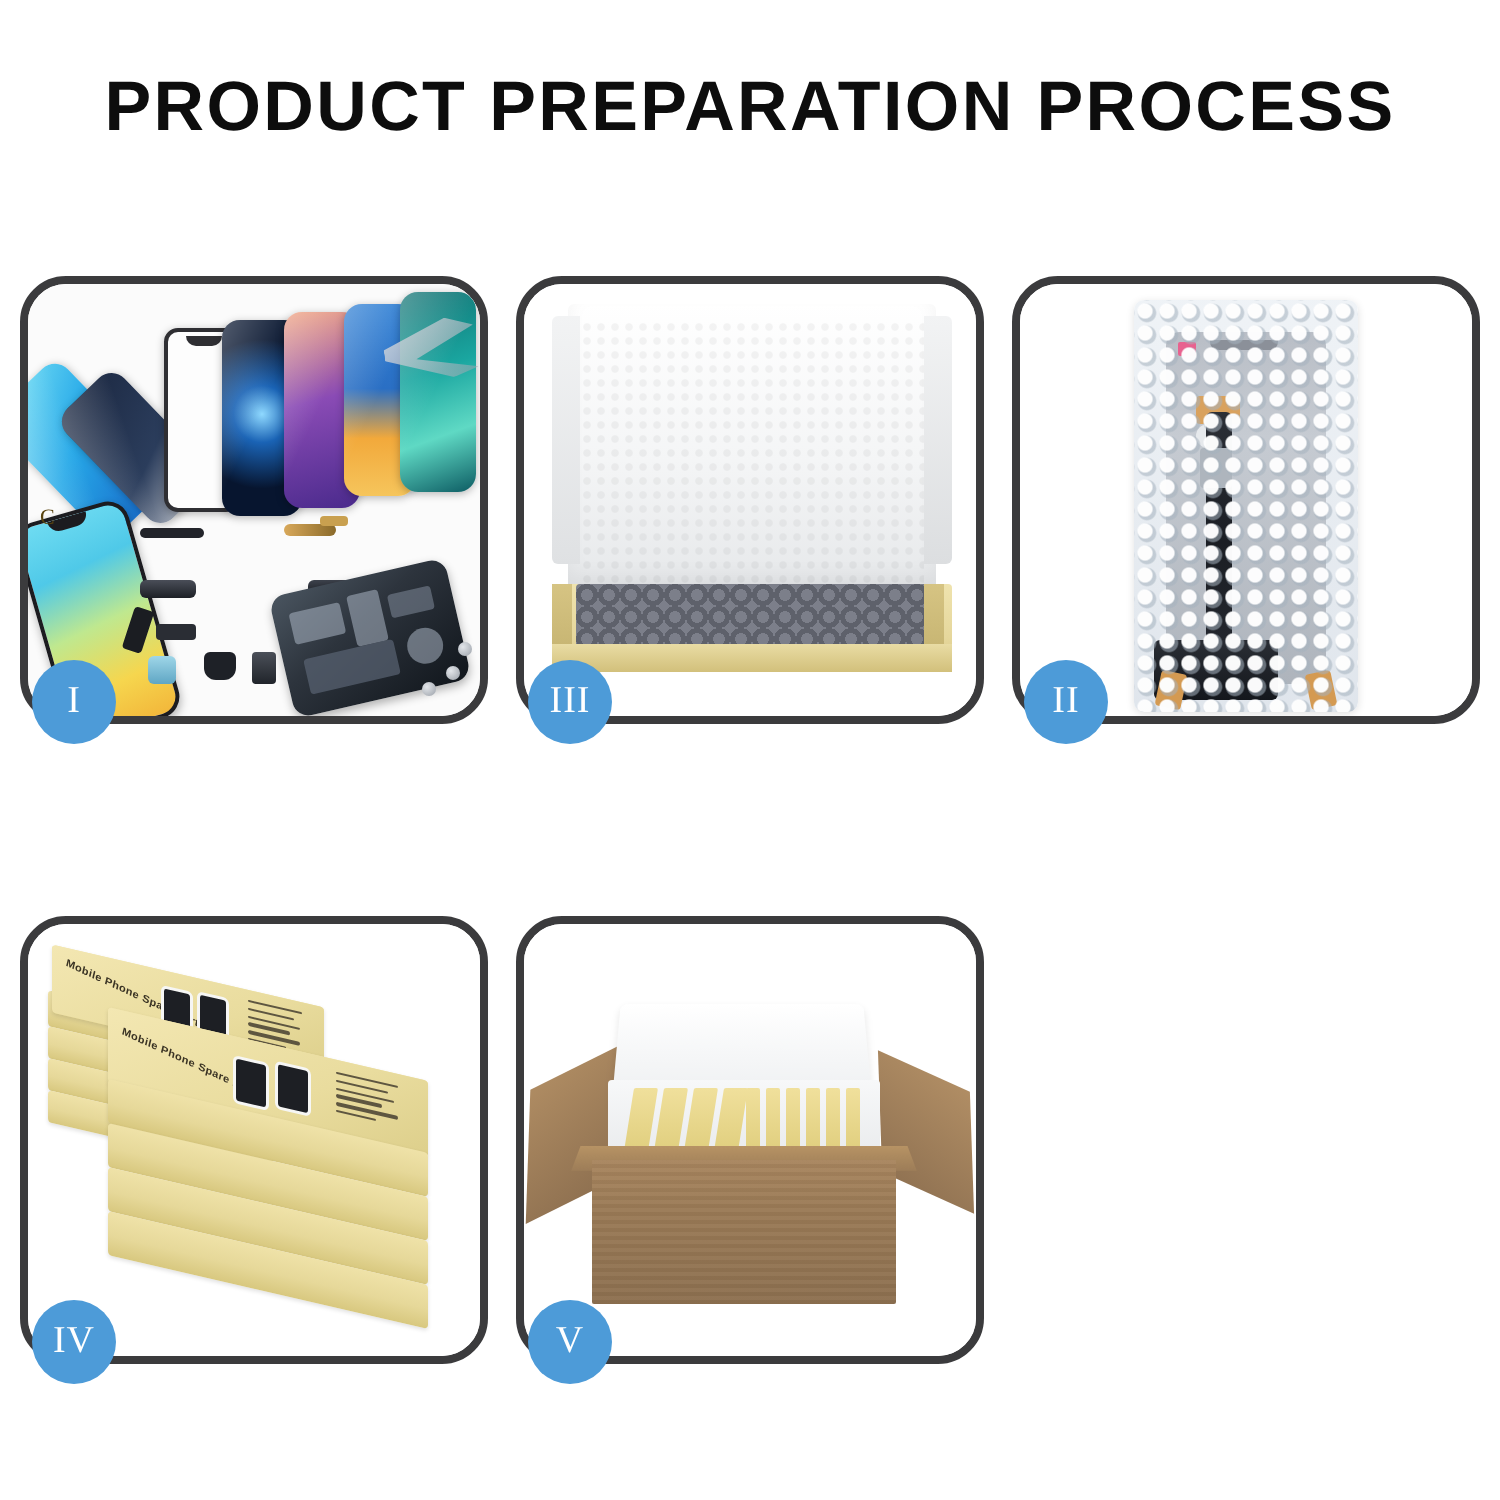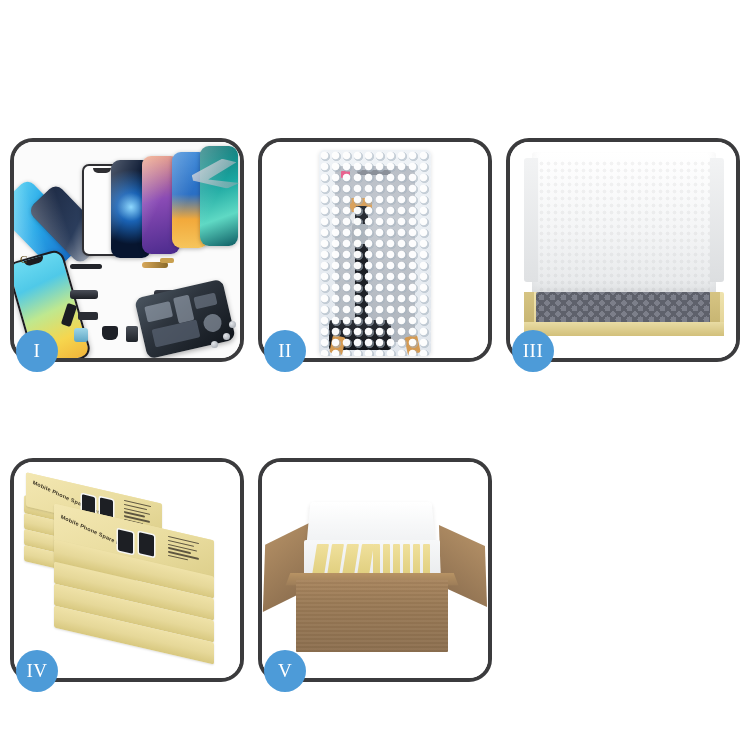--- a/index.html
+++ b/index.html
@@ -351,20 +351,21 @@
            background: rgba(130,106,76,.55); transform: skewY(9deg); }
   .tab-b { position:absolute; left: 44px; top: 170px; width: 16px; height: 18px;
            background: rgba(130,106,76,.45); transform: skewY(9deg); }
 </style>
 </head>
 <body>
 
 <div class="page">
 
   <div class="header">
+    <div class="title">PRODUCT PREPARATION PROCESS</div>
   </div>
 
   <div class="grid">
 
     <div class="panel">
       <div class="panel-inner p1">
         <div class="phone-fan">
           <div class="fanphone fp-a">
               <div class="fp-glare"></div>
             </div>
@@ -411,54 +412,54 @@
         </div>
         <span class="tweezers"></span>
         <span class="screw sc1"></span>
           <span class="screw sc2"></span>
           <span class="screw sc3"></span>
       </div>
       <div class="badge">I</div>
     </div>
 
     <div class="panel">
+      <div class="panel-inner p3">
+        <div class="foam-lid">
+          <div class="foam-texture"></div>
+        </div>
+        <div class="ybox-base"></div>
+        <div class="ybox-inner"></div>
+        <div class="ybox-lipL"></div>
+        <div class="ybox-lipR"></div>
+        <div class="ybox-front"></div>
+      </div>
+      <div class="badge">III</div>
+    </div>
+
+    <div class="panel">
       <div class="panel-inner p2">
         <div class="bubblebag">
           <div class="screen-in-bag">
             <span class="sib-top"></span>
             <span class="sib-pink"></span>
           </div>
           <span class="flex-conn"></span>
           <span class="flex-dot"></span>
           <span class="flexcable"></span>
           <span class="flex-ic"></span>
           <span class="flex-base"></span>
           <span class="flex-tabL"></span>
           <span class="flex-tabR"></span>
           <div class="bubbles"></div>
         </div>
       </div>
       <div class="badge">II</div>
     </div>
 
     <div class="panel">
-      <div class="panel-inner p3">
-        <div class="foam-lid">
-          <div class="foam-texture"></div>
-        </div>
-        <div class="ybox-base"></div>
-        <div class="ybox-inner"></div>
-        <div class="ybox-lipL"></div>
-        <div class="ybox-lipR"></div>
-        <div class="ybox-front"></div>
-      </div>
-      <div class="badge">III</div>
-    </div>
-
-    <div class="panel">
       <div class="panel-inner p4">
         <div class="stack">
 
           <div class="sbox lyr-back-l"></div>
           <div class="sbox lyr-back-l2"></div>
           <div class="sbox lyr-back-l3"></div>
           <div class="sbox lyr-back-l4"></div>
 
           <div class="sbox" style="left:6px; top:8px; width:136px; height:34px; transform: skewY(13deg);">
             <div class="sbox-lid">

